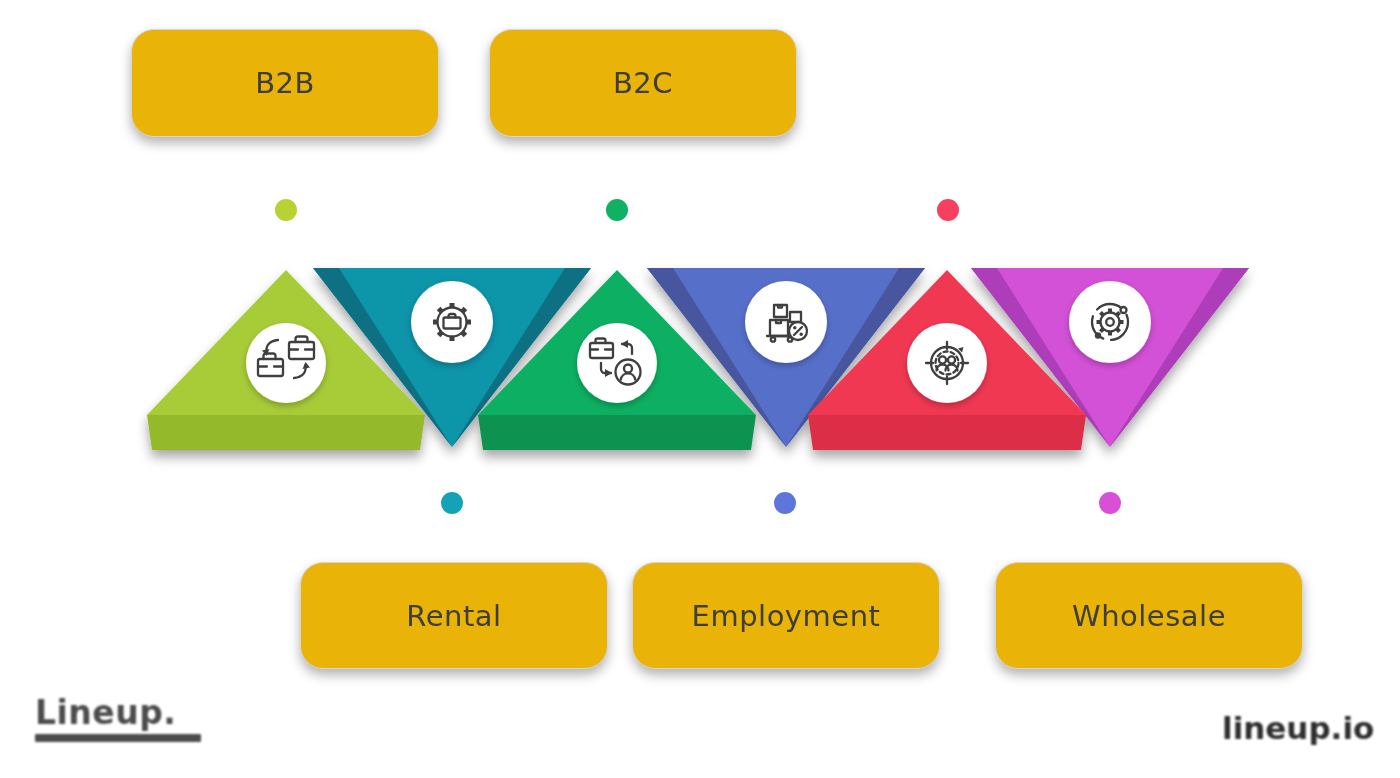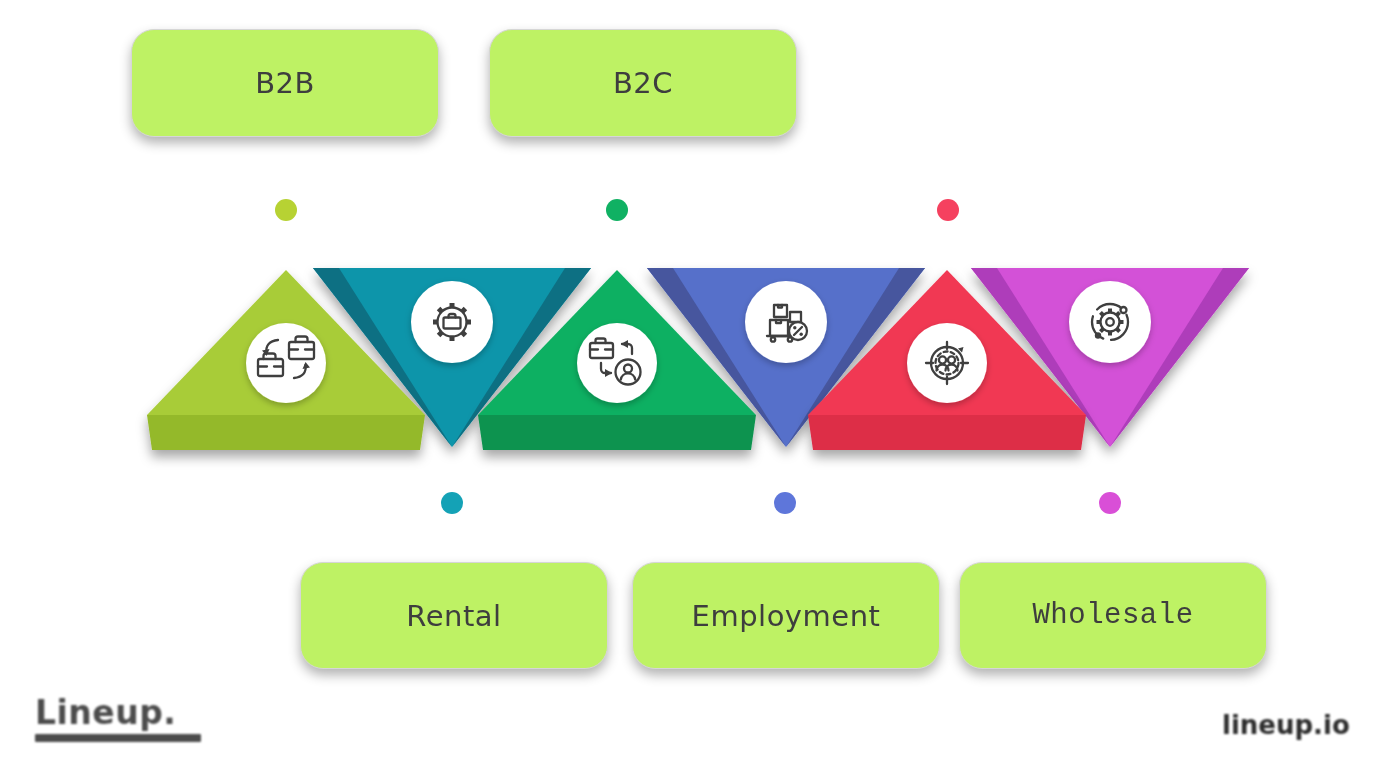--- a/index.html
+++ b/index.html
@@ -1,38 +1,38 @@
 <!DOCTYPE html>
 <html><head>
 <meta charset="utf-8">
 <style>
   html,body{margin:0;padding:0;background:#ffffff;}
   .canvas{
     position:relative;width:1400px;height:778px;background:#ffffff;overflow:hidden;
     font-family:"DejaVu Sans","Liberation Sans",sans-serif;
   }
   .card{
-    position:absolute;background:#bef264;border:1px solid #d6d6d6;border-radius:23px;
+    position:absolute;background:#eab308;border:1px solid #d6d6d6;border-radius:23px;
     box-shadow:0 6px 12px rgba(0,0,0,.30);
     display:flex;align-items:center;justify-content:center;
     font-size:29px;font-weight:500;color:#3e3e3e;letter-spacing:.5px;
   }
   .card.top{top:29px;width:306px;height:106px;}
   .card.bottom{top:562px;width:306px;height:105px;}
   #diagram-svg{position:absolute;left:0;top:0;}
   .tri{filter:url(#tri-shadow);}
   .wcircle{filter:url(#circ-shadow);}
   .icon{stroke:#3f3f3f;fill:none;stroke-width:2.3;stroke-linecap:round;stroke-linejoin:round;}
   .icon .icon-fill{fill:#3f3f3f;stroke:none;}
   .icon .gear-teeth{stroke-width:5;stroke-linecap:butt;}
   .icon .gear-teeth-sm{stroke-width:4;stroke-linecap:butt;}
   .logo{position:absolute;left:35px;top:696px;filter:blur(1.2px);}
   .logo-text{font-size:33px;font-weight:bold;color:#4c4c4c;line-height:1;letter-spacing:.5px;}
   .logo-bar{width:166px;height:8px;background:#4c4c4c;margin-top:5px;border-radius:1px;}
-  .watermark{position:absolute;left:1222px;top:710px;font-size:26px;font-weight:bold;color:#2d2d2d;filter:blur(.8px);}
+  .watermark{position:absolute;left:1222px;top:710px;font-size:31px;font-weight:bold;color:#2d2d2d;filter:blur(.8px);}
 </style>
 </head>
 <body>
 
 <div class="canvas">
 
   <svg id="diagram-svg" width="1400" height="778" viewBox="0 0 1400 778">
     <defs>
       <filter id="tri-shadow" x="-20%" y="-20%" width="140%" height="150%">
         <feDropShadow dx="0" dy="7" stdDeviation="6" flood-color="#000000" flood-opacity="0.35"></feDropShadow>
@@ -160,21 +160,21 @@
   <div class="card top" style="left:489px;">
     <span>B2C</span>
   </div>
 
   <div class="card bottom" style="left:632px;">
     <span>Employment</span>
   </div>
   <div class="card bottom" style="left:300px;">
     <span>Rental</span>
   </div>
-  <div class="card bottom" style="left:959px;font-family:Liberation Mono, monospace;">
+  <div class="card bottom" style="left:995px;">
     <span>Wholesale</span>
   </div>
 
   <div class="logo">
     <div class="logo-text">Lineup.</div>
     <div class="logo-bar"></div>
   </div>
   <div class="watermark">lineup.io</div>
 
 </div>

